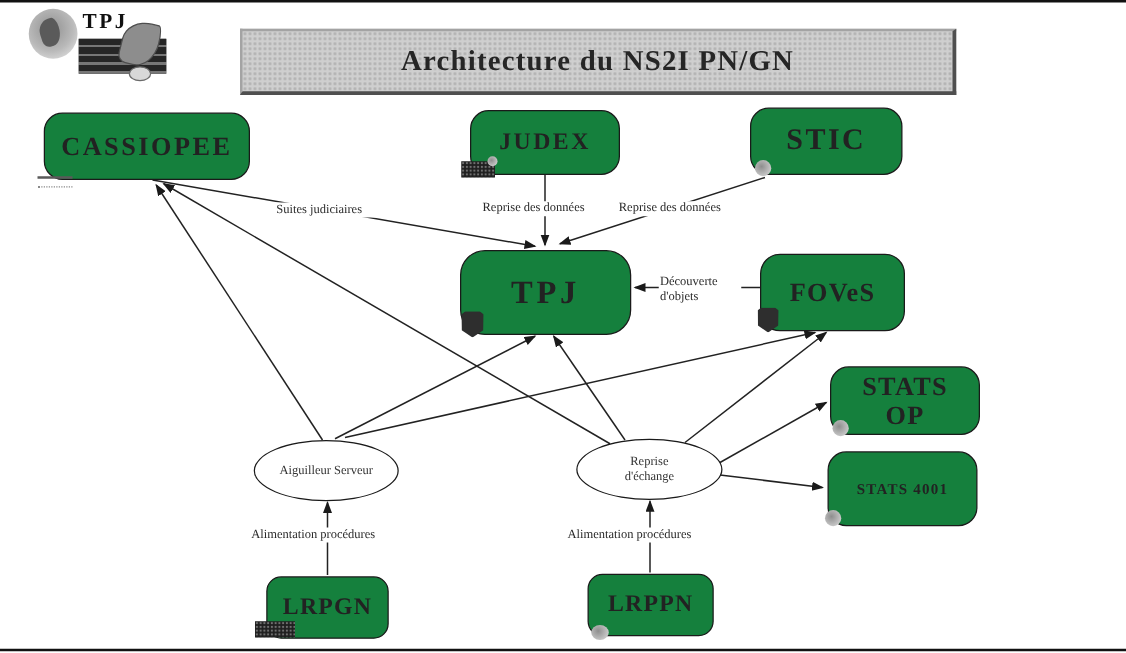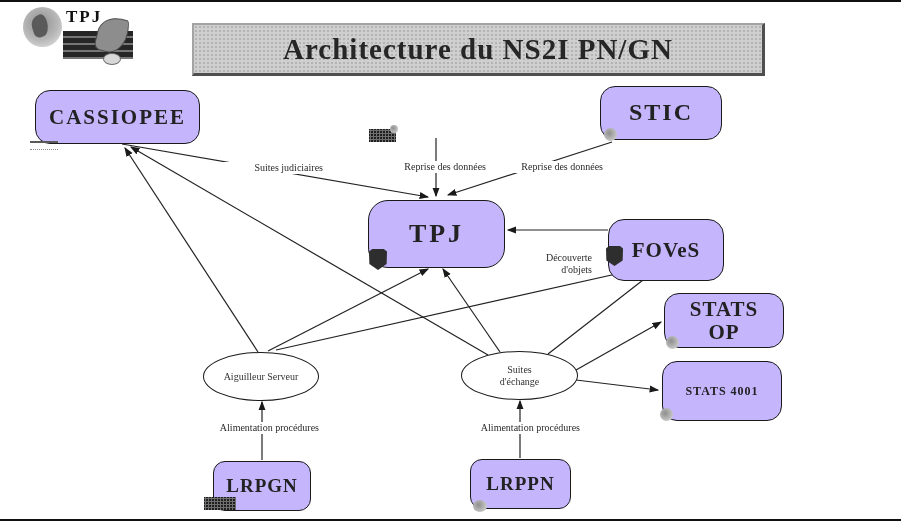--- a/index.html
+++ b/index.html
@@ -23,56 +23,56 @@
     border:1px solid #4e4e4e;border-radius:85% 15% 70% 30%/60% 50% 75% 25%;transform:rotate(14deg);}
   .logo-base{position:absolute;left:103px;top:53px;width:16px;height:10px;background:#d8d8d8;
     border:1px solid #6b6b6b;border-radius:50%;}
   .title-banner{
     position:absolute;left:192px;top:23px;width:568px;height:48px;
     background-color:#cfcfcf;
     background-image:radial-gradient(#b3b3b3 1px,transparent 1.3px);background-size:4px 4px;
     border-top:2px solid #a3a3a3;border-left:2px solid #a3a3a3;
     border-right:3px solid #4f4f4f;border-bottom:3px solid #4f4f4f;
     display:flex;align-items:center;justify-content:center;
-    font-size:29px;font-weight:bold;letter-spacing:1px;color:#262626;text-align:right;
+    font-size:23px;font-weight:bold;letter-spacing:1px;color:#262626;text-align:right;
   }
   
   .node{
-    position:absolute;background:#c4b5fd;border:1.6px solid #1a1a1a;border-radius:15px;
+    position:absolute;background:#15803d;border:1.6px solid #1a1a1a;border-radius:15px;
     display:flex;align-items:center;justify-content:center;text-align:center;
     font-weight:bold;color:#222;line-height:1.05;
   }
   .n-cassiopee{left:35px;top:90px;width:163px;height:52px;font-size:21px;letter-spacing:2px;}
   .n-judex{left:376px;top:88px;width:118px;height:50px;font-size:19px;letter-spacing:2px;}
   .n-stic{left:600px;top:86px;width:120px;height:52px;font-size:24px;letter-spacing:2px;}
   .n-tpj{left:368px;top:200px;width:135px;height:66px;font-size:26px;letter-spacing:3px;border-radius:20px;}
-  .n-foves{left:608px;top:219px;width:114px;height:60px;font-size:21px;letter-spacing:1px;border-radius:16px;}
+  .n-foves{left:608px;top:203px;width:114px;height:60px;font-size:21px;letter-spacing:1px;border-radius:16px;}
   .n-stats-op{left:664px;top:293px;width:118px;height:53px;font-size:21px;letter-spacing:1px;}
   .n-stats-op span, .n-stats-4001 span{display:block;width:80px;margin:0 auto;}
   .n-stats-4001{left:662px;top:361px;width:118px;height:58px;font-size:12px;letter-spacing:1px;}
   .n-lrpgn{left:213px;top:461px;width:96px;height:48px;font-size:19px;letter-spacing:1px;border-radius:12px;}
   .n-lrppn{left:470px;top:459px;width:99px;height:48px;font-size:19px;letter-spacing:1px;border-radius:12px;}
   
   .hub{
     position:absolute;background:#fff;border:1.3px solid #1a1a1a;border-radius:50%;
     display:flex;align-items:center;justify-content:center;text-align:center;
     font-size:10px;color:#333;line-height:1.2;
   }
   .h-aiguilleur{left:203px;top:352px;width:114px;height:47px;}
   .h-serveur{left:461px;top:351px;width:115px;height:47px;}
   .h-serveur span{display:block;width:58px;margin:0 auto;}
   
   .elabel{
-    position:absolute;background:#fff;font-size:10px;color:#2a2a2a;text-align:right;line-height:1.15;
+    position:absolute;background:#fff;font-size:10px;color:#2a2a2a;text-align:left;line-height:1.15;
     padding:0 1px;
   }
   .l-suites{left:220px;top:162px;width:102px;}
   .l-reprise1{left:385px;top:161px;width:100px;}
   .l-reprise2{left:494px;top:161px;width:108px;}
-  .l-decouverte{left:527px;top:220px;width:64px;margin-top:32px;}
+  .l-decouverte{left:527px;top:220px;width:64px;}
   .l-alim1{left:200px;top:422px;width:118px;}
   .l-alim2{left:453px;top:422px;width:126px;}
   
   .speckle{
     position:absolute;border-radius:50%;
     background:radial-gradient(circle at 40% 40%, #8e8e8e 0%, #c6c6c6 70%, #efefef 100%);
   }
   .darkrect{position:absolute;background:#1f1f1f;
     background-image:radial-gradient(#6f6f6f 1px,transparent 1.2px);background-size:3px 3px;}
   .shield{position:absolute;background:#2e2e2e;
@@ -116,35 +116,36 @@
       <line x1="276" y1="350" x2="652" y2="266" marker-end="url(#arr)"></line>
       <line x1="548" y1="354" x2="661" y2="266" marker-end="url(#arr)"></line>
       <line x1="576" y1="370" x2="661" y2="322" marker-end="url(#arr)"></line>
       <line x1="576" y1="380" x2="658" y2="390" marker-end="url(#arr)"></line>
       <line x1="262" y1="460" x2="262" y2="402" marker-end="url(#arr)"></line>
       <line x1="520" y1="458" x2="520" y2="401" marker-end="url(#arr)"></line>
     </g>
   </svg>
 
   <div class="node n-cassiopee">CASSIOPEE</div>
+  <div class="node n-judex">JUDEX</div>
   <div class="node n-stic">STIC</div>
   <div class="node n-tpj">TPJ</div>
   <div class="node n-foves">FOVeS</div>
   <div class="node n-stats-op">
       <span>STATS OP</span>
     </div>
   <div class="node n-stats-4001">
       <span>STATS 4001</span>
     </div>
   <div class="node n-lrppn">LRPPN</div>
   <div class="node n-lrpgn">LRPGN</div>
 
   <div class="hub h-aiguilleur">Aiguilleur Serveur</div>
   <div class="hub h-serveur">
-      <span>Suites d'échange</span>
+      <span>Reprise d'échange</span>
     </div>
 
   <div class="elabel l-suites">Suites judiciaires</div>
   <div class="elabel l-reprise1">Reprise des données</div>
   <div class="elabel l-reprise2">Reprise des données</div>
   <div class="elabel l-decouverte">Découverte d'objets</div>
   <div class="elabel l-alim1">Alimentation procédures</div>
   <div class="elabel l-alim2">Alimentation procédures</div>
 
   <div class="dashmarks" style="left:30px;top:141px;width:28px;"></div>

